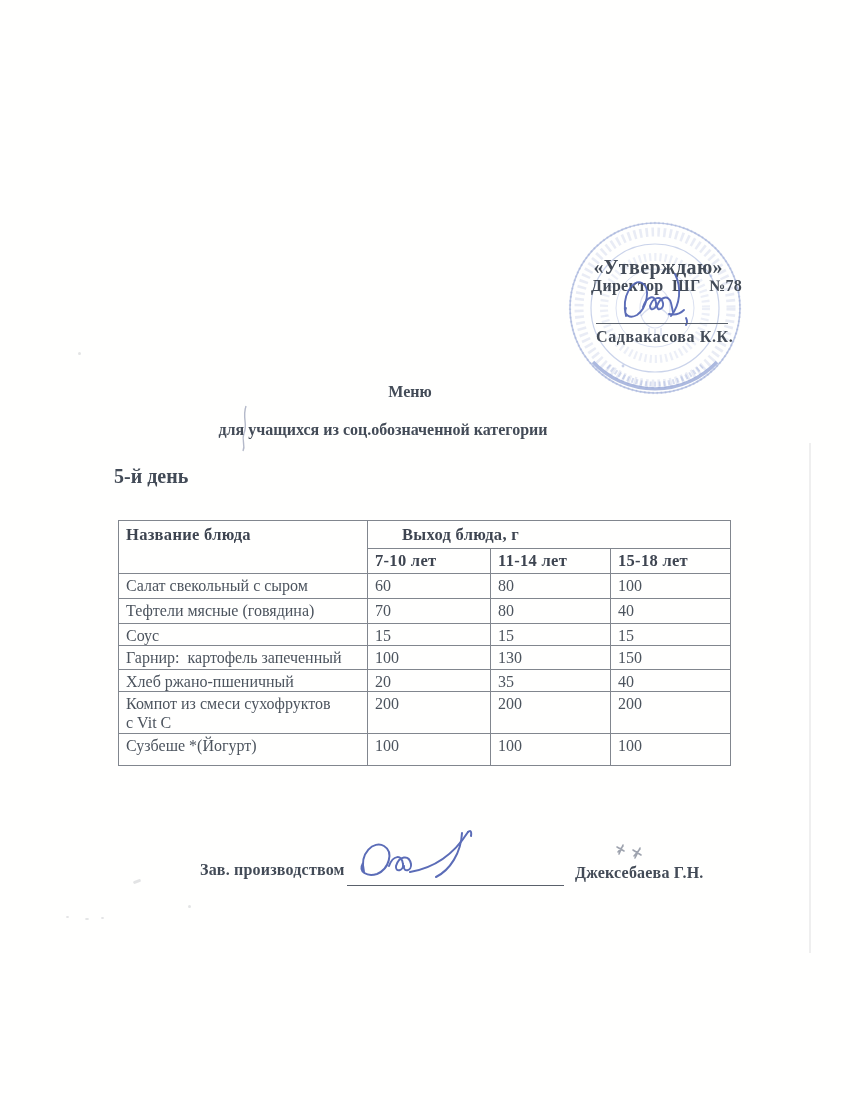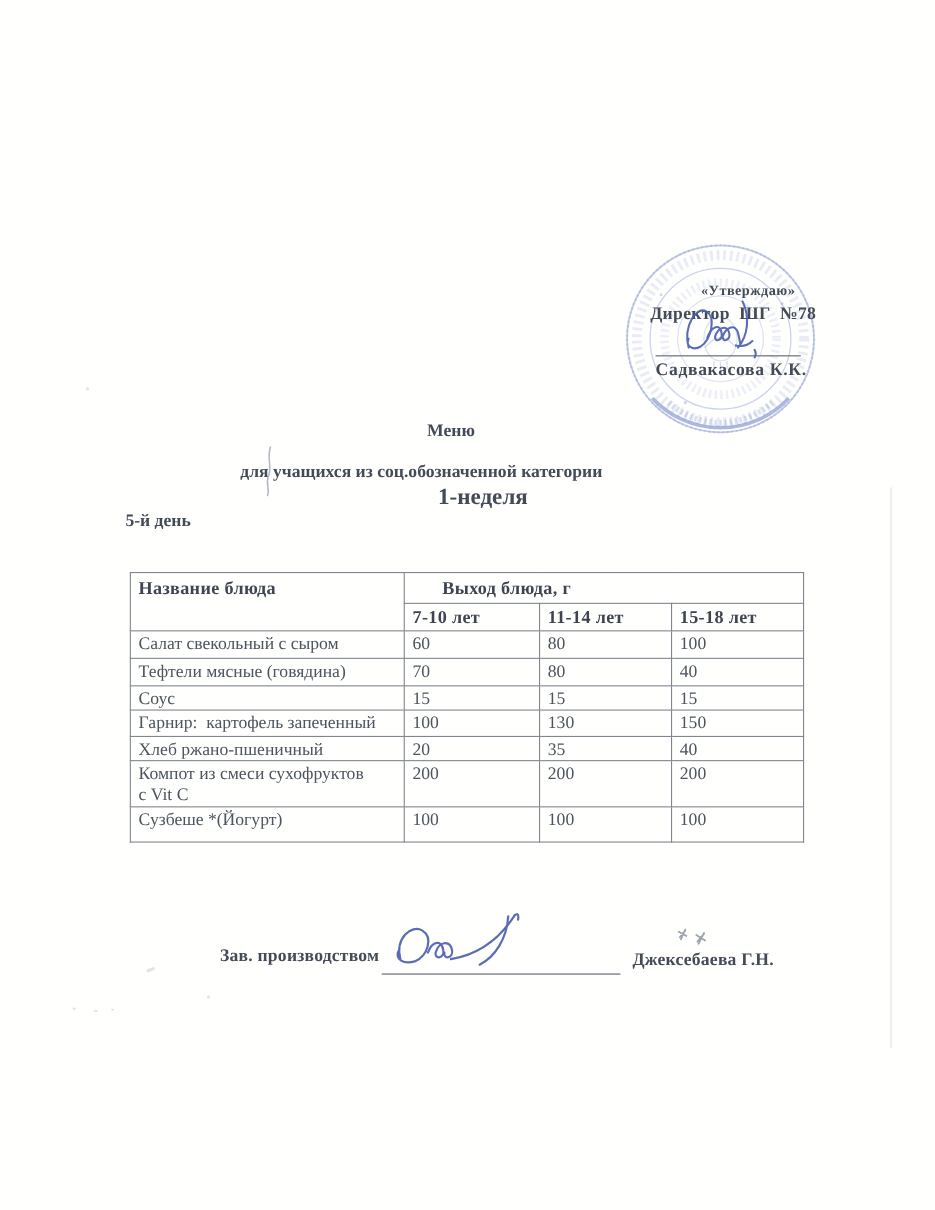--- a/index.html
+++ b/index.html
@@ -10,30 +10,30 @@
     overflow:hidden;
     font-family:"Liberation Serif","DejaVu Serif",serif;
     color:#434b57;
   }
   .abs{position:absolute;}
   .b{font-weight:bold;}
   .ctr{text-align:center;}
   .rt{text-align:right;}
   .pre{white-space:pre;}
   
-  .appr-quote{left:423px;top:256px;width:300px;font-size:13px;letter-spacing:.4px;}
+  .appr-quote{left:423px;top:256px;width:300px;font-size:20px;letter-spacing:.4px;}
   .appr-dir{left:442px;top:277px;width:300px;font-size:16px;letter-spacing:.3px;}
   .appr-line{left:596px;top:323px;width:132px;border-top:1.4px solid #5a616b;}
   .appr-name{left:596px;top:328px;font-size:16px;letter-spacing:.6px;}
   
   .t1{left:110px;top:383px;width:600px;font-size:16px;}
   .t2{left:95px;top:403px;width:600px;font-size:16px;}
   .t3{left:83px;top:421px;width:600px;font-size:16px;}
   .tw{left:139px;top:439px;width:600px;font-size:21px;}
-  .tday{left:114px;top:465px;font-size:16px;}
+  .tday{left:114px;top:465px;font-size:20px;}
   
   .menu-table{
     position:absolute;left:118px;top:520px;
     border-collapse:collapse;table-layout:fixed;
     width:612px;
     border:1.6px solid #6e747d;
     font-size:16px;color:#4c545e;
   }
   .menu-table th,.menu-table td{
     border:1px solid #81868e;
@@ -90,21 +90,20 @@
       <path d="M57,46 q9,2 15,-4"></path>
       <path d="M74,50 q2,4 0,7"></path>
     </g>
   </svg>
 
   <div class="abs appr-line"></div>
   <div class="abs b appr-name">Садвакасова К.К.</div>
 
   <div class="abs ctr b t1">Меню</div>
   <div class="abs ctr b t3">для учащихся из соц.обозначенной категории</div>
-  <div class="abs ctr b tw">1-неделя</div>
   <div class="abs b tday">5-й день</div>
 
   <table class="menu-table">
     <colgroup>
       <col style="width:249px">
         <col style="width:123px">
         <col style="width:120px">
         <col style="width:120px">
     </colgroup>
     <thead>

